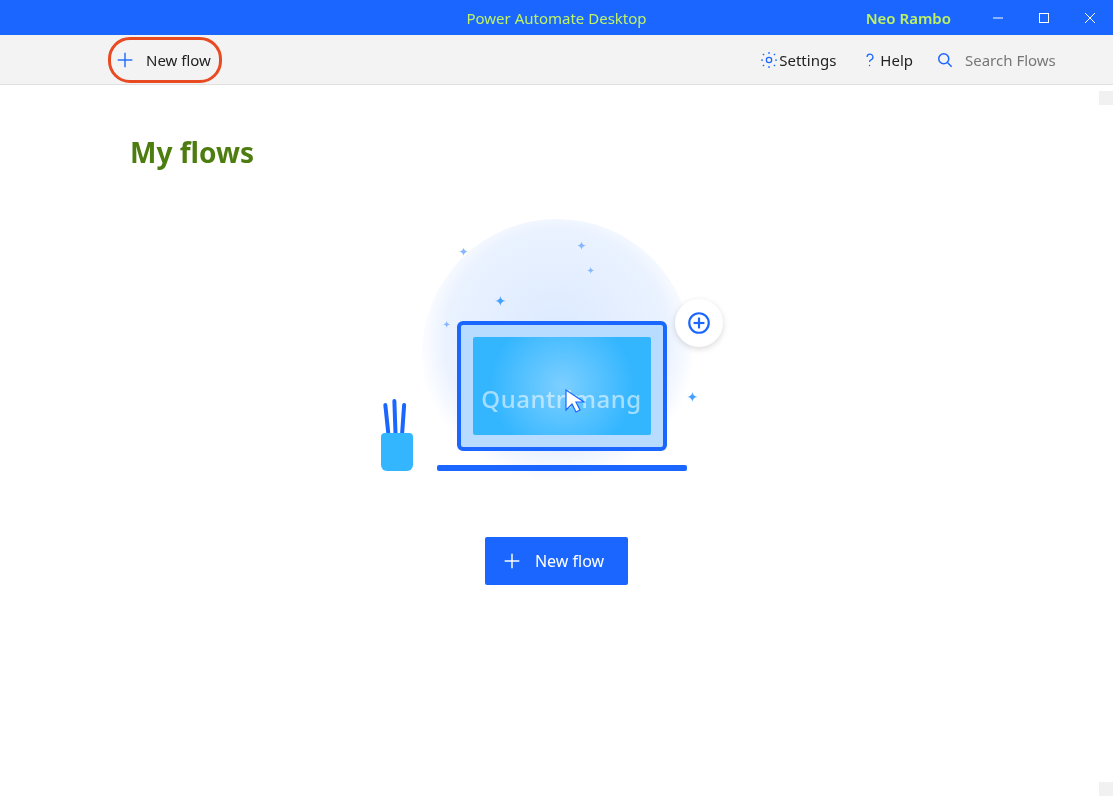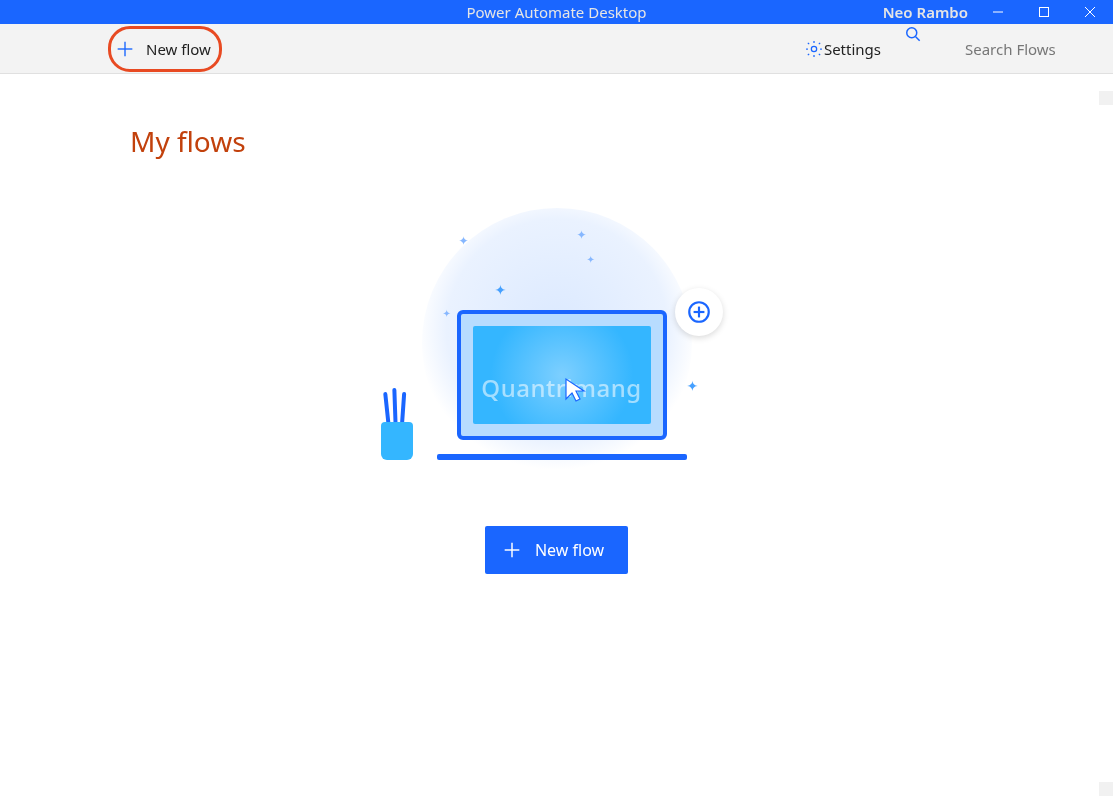--- a/index.html
+++ b/index.html
@@ -1,38 +1,38 @@
 <!DOCTYPE html>
 <html><head>
   <meta charset="utf-8">
   <style>
     * { margin: 0; padding: 0; box-sizing: border-box; font-family: "Segoe UI", system-ui, -apple-system, sans-serif; }
     html, body { width: 1113px; height: 796px; overflow: hidden; background: #fff; }
 
     
     .titlebar {
-      height: 24px;
+      height: 35px;
       background: #1a66ff;
       display: flex;
       align-items: center;
-      color: #e5e5e5;
+      color: #bef264;
       position: relative;
     }
     .titlebar-dragspace { flex: 1; }
     .titlebar-title {
       position: absolute;
       left: 50%;
       transform: translateX(-50%);
       font-size: 15px;
       font-weight: 400;
     }
     .titlebar-user {
       font-size: 15px;
       font-weight: 600;
-      margin-right: 7px;
+      margin-right: 24px;
     }
     .titlebar-controls { display: flex; align-items: center; }
     .win-btn {
       width: 46px; height: 41px;
       display: flex; align-items: center; justify-content: center;
       cursor: pointer;
     }
     .win-btn svg { width: 12px; height: 12px; stroke: #fff; stroke-width: 1; fill: none; }
     .win-close svg { width: 14px; height: 14px; }
 
@@ -78,45 +78,44 @@
       display: flex; align-items: center;
       gap: 0;
       padding: 0 12px;
       height: 50px;
       font-size: 15px;
       color: #222;
       cursor: pointer;
     }
     .cmd-item svg { width: 20px; height: 20px; fill: none; stroke: #1a66ff; stroke-width: 1.5; }
     .search-group {
-      display: flex; 
+      display: flex; align-items: center;
       padding: 0 18px 0 10px;
       height: 50px;
-      gap: 32px;
     }
     .search-group svg { width: 20px; height: 20px; fill: none; stroke: #1a66ff; stroke-width: 1.8; }
     .search-input {
       border: none; background: transparent;
       font-size: 15px; color: #777;
       width: 130px; margin-left: 10px;
       outline: none;
     }
     .search-input::placeholder { color: #777; }
 
     
     .content {
       padding: 48px 0 0 0;
       width: 100%;
       height: calc(796px - 41px - 50px);
       position: relative;
     }
     .page-heading {
       font-size: 28px;
-      font-weight: 400;
-      color: #c2410c;
+      font-weight: 700;
+      color: #4d7c0f;
       margin-left: 130px;
     }
 
     .empty-state {
       width: 100%;
       display: flex;
       flex-direction: column;
       align-items: center;
       margin-top: 48px;
     }
@@ -305,20 +304,27 @@
   <div class="commandbar-spacer"></div>
 
   <div class="cmd-item">
     <svg viewBox="0 0 24 24">
       <circle cx="12" cy="12" r="3.2"></circle>
       <path d="M12 2.5v2.2M12 19.3v2.2M4.6 4.6l1.6 1.6M17.8 17.8l1.6 1.6M2.5 12h2.2M19.3 12h2.2M4.6 19.4l1.6-1.6M17.8 6.2l1.6-1.6"></path>
     </svg>
     <span>Settings</span>
   </div>
 
+  <div class="cmd-item">
+    <svg viewBox="0 0 24 24">
+      <path d="M8.5 8.5a3.5 3.5 0 1 1 4.7 3.3c-1 .4-1.7 1.1-1.7 2.2v.5"></path>
+      <circle cx="11.5" cy="18.5" r="0.9" fill="#1a66ff" stroke="none"></circle>
+    </svg>
+    <span>Help</span>
+  </div>
 
   <div class="search-group">
     <svg viewBox="0 0 24 24">
       <circle cx="10.5" cy="10.5" r="6"></circle>
       <line x1="15.2" y1="15.2" x2="20" y2="20"></line>
     </svg>
     <input class="search-input" type="text" placeholder="Search Flows" style="">
   </div>
 </div>
 

